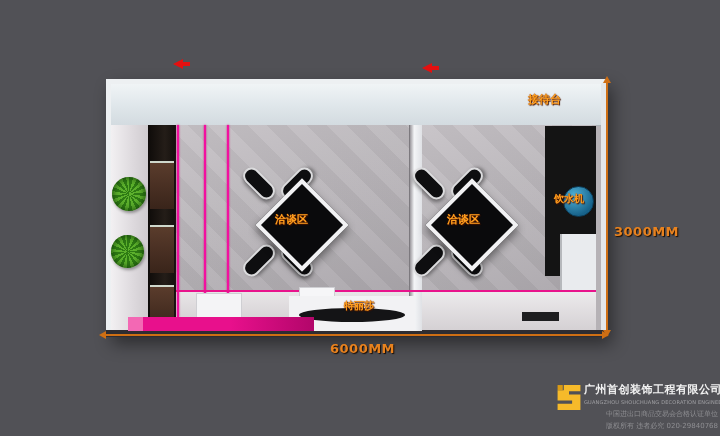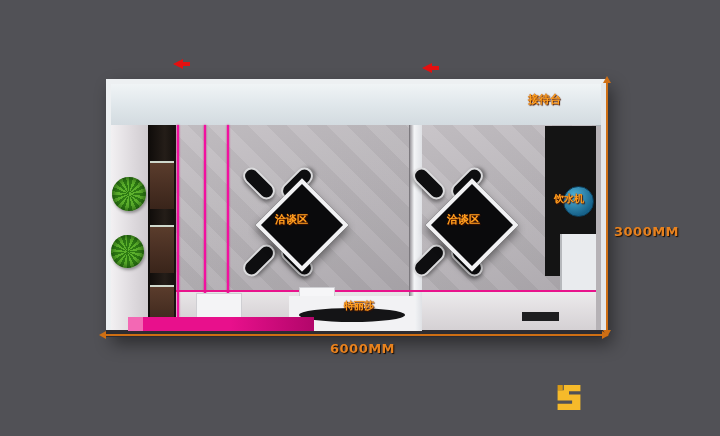--- a/index.html
+++ b/index.html
@@ -215,13 +215,19 @@
 <div id="hdim-line" class="abs dim-line"></div>
 <div id="hdim-arrow-left" class="abs tri"></div>
 <div id="hdim-arrow-right" class="abs tri"></div>
 <div id="hdim-label" class="abs dim-label">6000MM</div>
 
 <div id="footer" class="abs">
   <svg id="footer-logo" class="abs" viewBox="0 0 24 26">
     <path fill="#f6ba2a" d="M7 1 H23 V7 H12 V10 H23 V25 H1 V19 H15 V16 H1 V6 H7 Z"></path>
     <path fill="#d99a14" d="M1 1 H6 V6 H1 Z"></path>
   </svg>
+  <div id="footer-text" class="abs">
+    <div id="company-cn">广州首创装饰工程有限公司</div>
+    <div id="company-en">GUANGZHOU SHOUCHUANG DECORATION ENGINEERING CO., LTD.</div>
+    <div id="cert-line">中国进出口商品交易会合格认证单位</div>
+    <div id="copyright-line">版权所有 违者必究 020-29840768</div>
+  </div>
 </div>
 
 </body></html>

